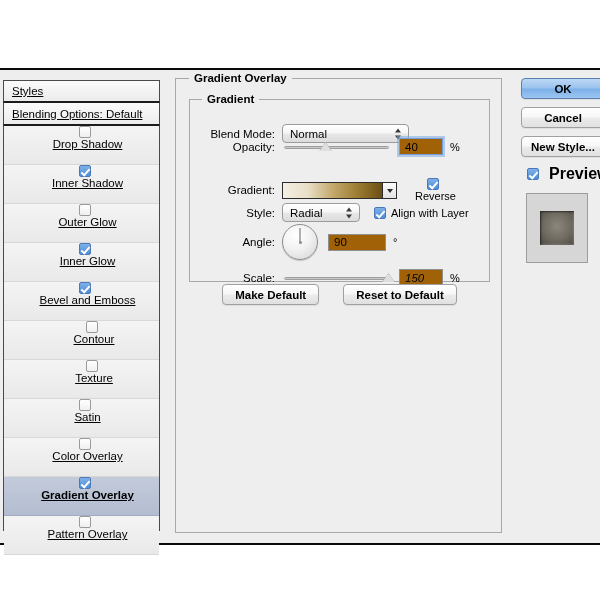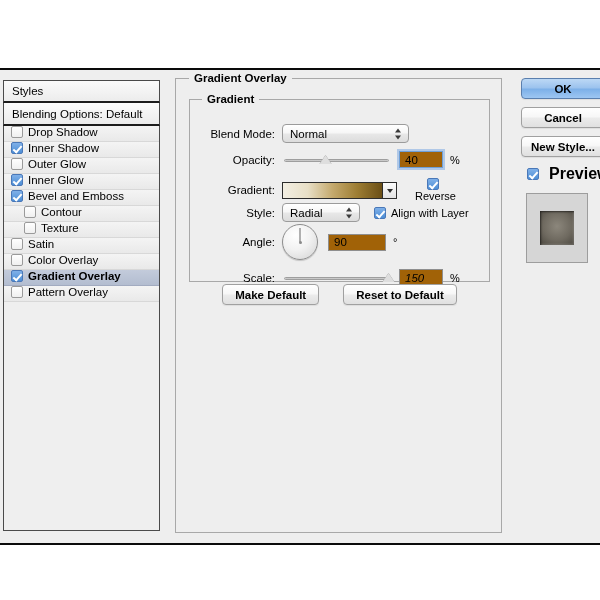--- a/index.html
+++ b/index.html
@@ -30,20 +30,21 @@
     box-sizing: border-box;
   }
 
   
   #styles-panel {
     position: absolute;
     left: 3px;
     top: 10px;
     width: 157px;
     height: 455px;
+    text-decoration: underline;
   }
   .styles-header {
     height: 23px;
     border: 1px solid #4a4a4a;
     border-bottom: 2px solid #1c1c1c;
     background: linear-gradient(to bottom, #fbfbfb 0%, #ececec 100%);
     display: flex;
     align-items: center;
     padding-left: 8px;
     box-sizing: border-box;
@@ -63,28 +64,29 @@
   }
   .styles-list {
     border-left: 1px solid #4a4a4a;
     border-right: 1px solid #4a4a4a;
     border-bottom: 1px solid #4a4a4a;
     background: #efefef;
     height: 405px;
     box-sizing: border-box;
   }
   .style-row {
-    height: 16px;
-    display: flex;
-    align-items: flex-start;
+    height: 39px;
+    display: flex;
+    align-items: center;
     border-bottom: 1px solid #d8d8d8;
     padding-left: 7px;
     box-sizing: border-box;
     background: linear-gradient(to bottom, #f4f4f4 0%, #e9e9e9 100%);
     font-size: 11.5px;
+    flex-direction: column;
   }
   .style-row.indent { padding-left: 20px; }
   .style-row.selected {
     background: linear-gradient(to bottom, #c3cbdb 0%, #b3bdd0 100%);
     font-weight: bold;
     border-bottom: 1px solid #a2abc0;
   }
   .style-row .lbl { margin-left: 5px; white-space: nowrap; }
 
   
@@ -431,21 +433,21 @@
       <div class="group-title">Gradient</div>
 
       <div class="row" style="top:24px;">
         <span class="rowlabel" style="width:85px;">Blend Mode:</span>
         <div class="popup" style="width:127px; margin-left:7px;">
           <span>Normal</span>
           <span class="arrows"></span>
         </div>
       </div>
 
-      <div class="row" style="top:51px;">
+      <div class="row" style="top:38px;">
         <span class="rowlabel" style="width:85px;">Opacity:</span>
         <div class="slider" id="opacity-slider" style="width:105px; margin-left:9px;">
           <div class="track"></div>
           <div class="thumb" style="left: 40%;"></div>
         </div>
         <div class="numfield focused" style="width:44px; margin-left:10px;">
           <span>40</span>
         </div>
         <span class="unit">%</span>
       </div>

